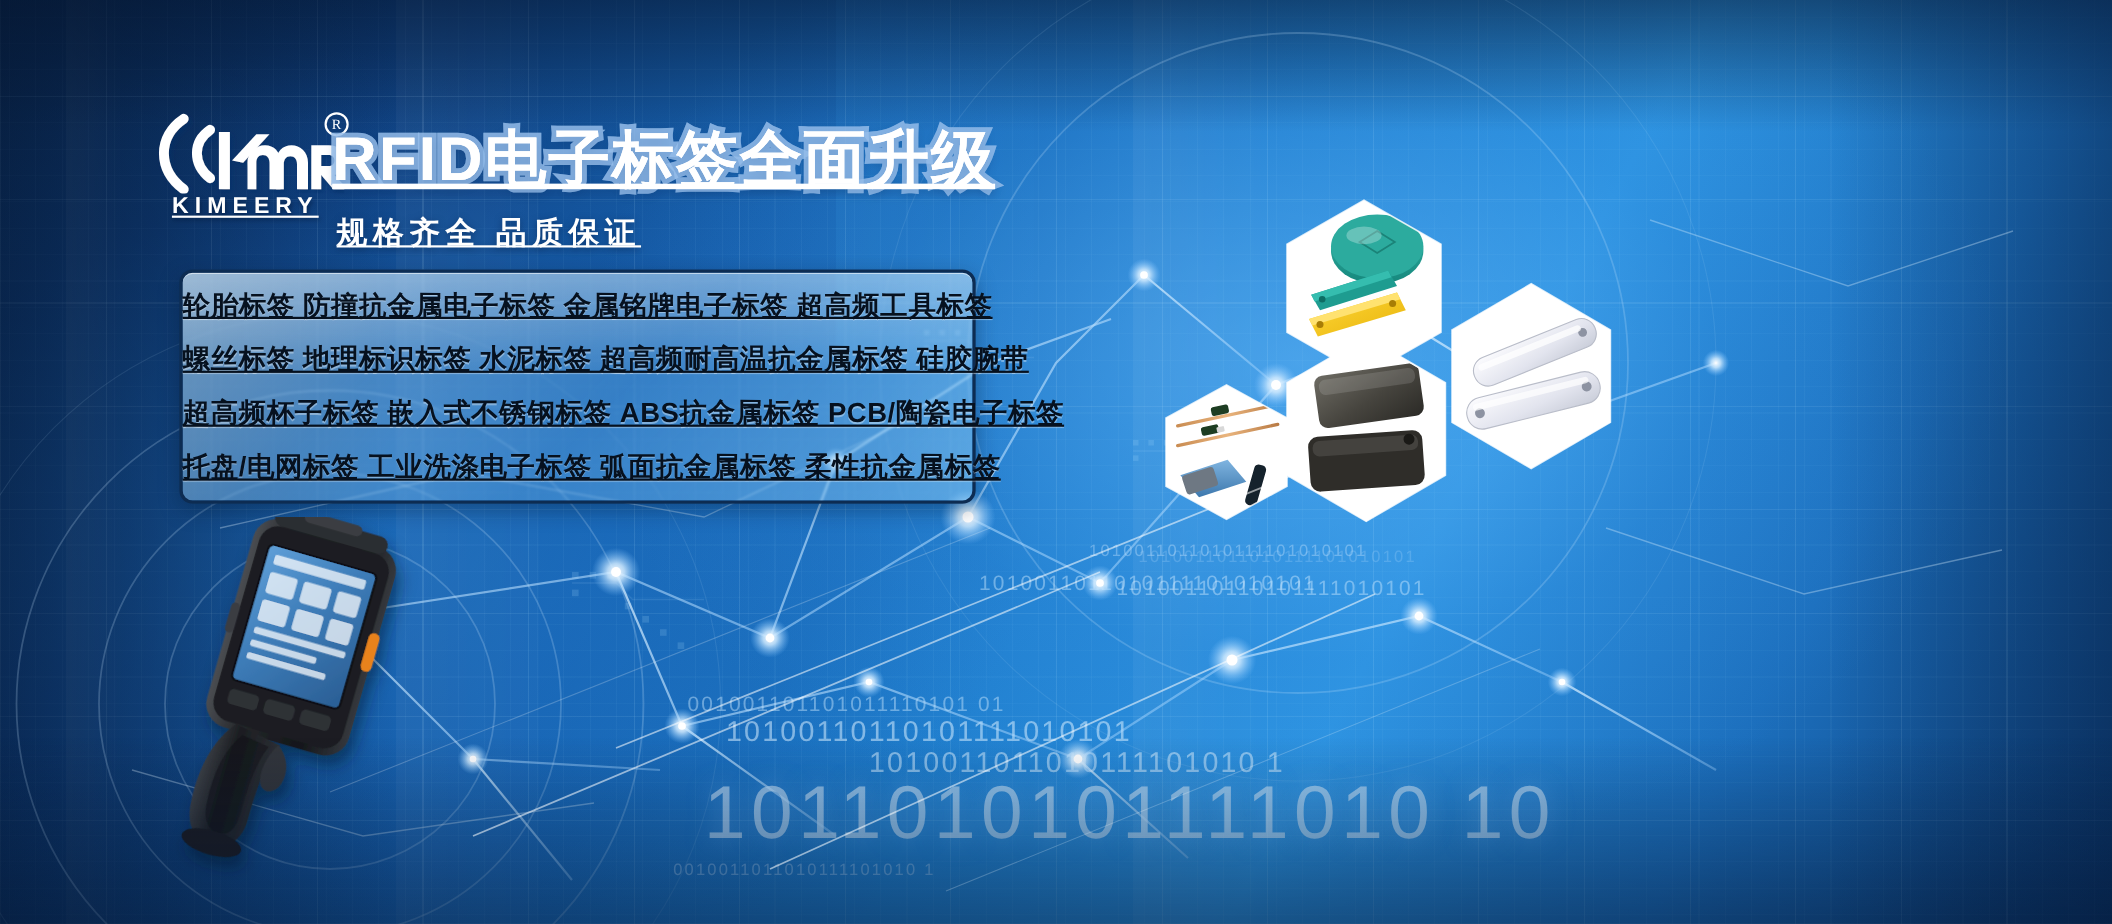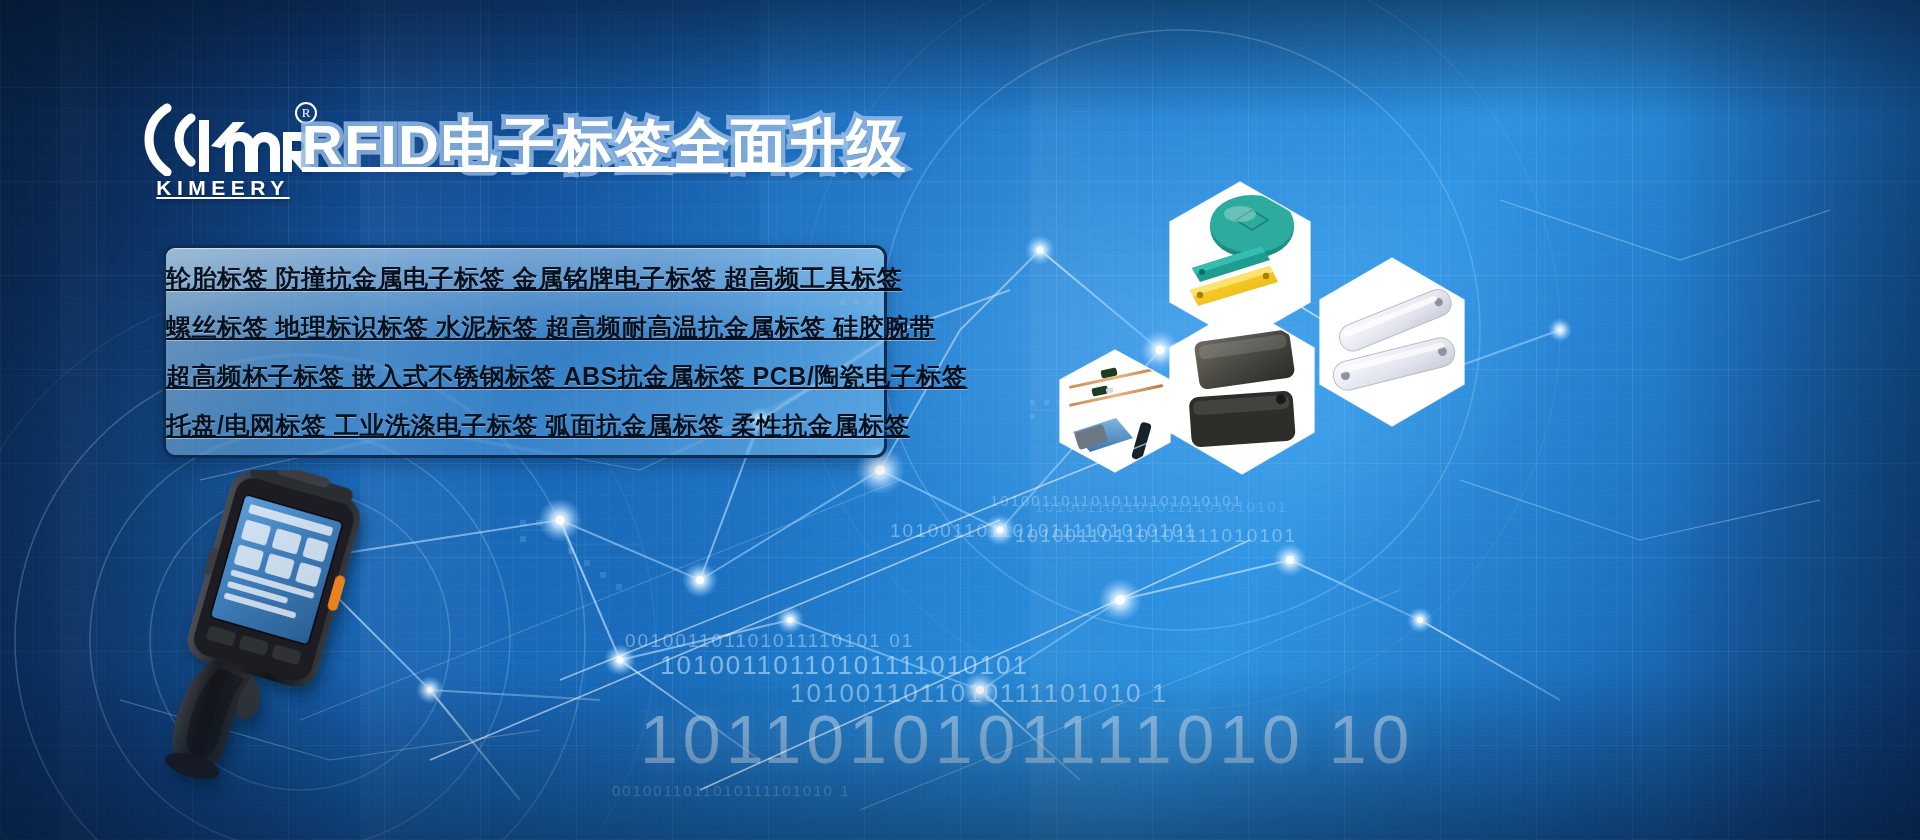--- a/index.html
+++ b/index.html
@@ -445,20 +445,21 @@
         <path d="M150 34 h16 c9 0 15 6 15 14 c0 7 -4 12 -10 13 l12 13 h-13 l-11 -13 v13 h-9 z M159 43 v10 h7 c3 0 5 -2 5 -5 c0 -3 -2 -5 -5 -5 z"></path>
       </g>
     </svg>
     <div class="reg">R</div>
     <div class="brand nosel">KIMEERY</div>
   </div>
 
   <div id="title" class="nosel">RFID电子标签全面升级</div>
   <div id="title-top" class="nosel">RFID电子标签全面升级</div>
 
+  <div id="subtitle" class="nosel">规格齐全    品质保证</div>
 
   <div id="panel">
     <div class="prow nosel">轮胎标签   防撞抗金属电子标签   金属铭牌电子标签 超高频工具标签</div>
     <div class="prow nosel">螺丝标签 地理标识标签 水泥标签 超高频耐高温抗金属标签 硅胶腕带</div>
     <div class="prow nosel">超高频杯子标签 嵌入式不锈钢标签 ABS抗金属标签 PCB/陶瓷电子标签</div>
     <div class="prow nosel">托盘/电网标签 工业洗涤电子标签 弧面抗金属标签 柔性抗金属标签</div>
   </div>
 
   <div id="scanner">
     <svg width="270" height="330" viewBox="0 0 270 330">

